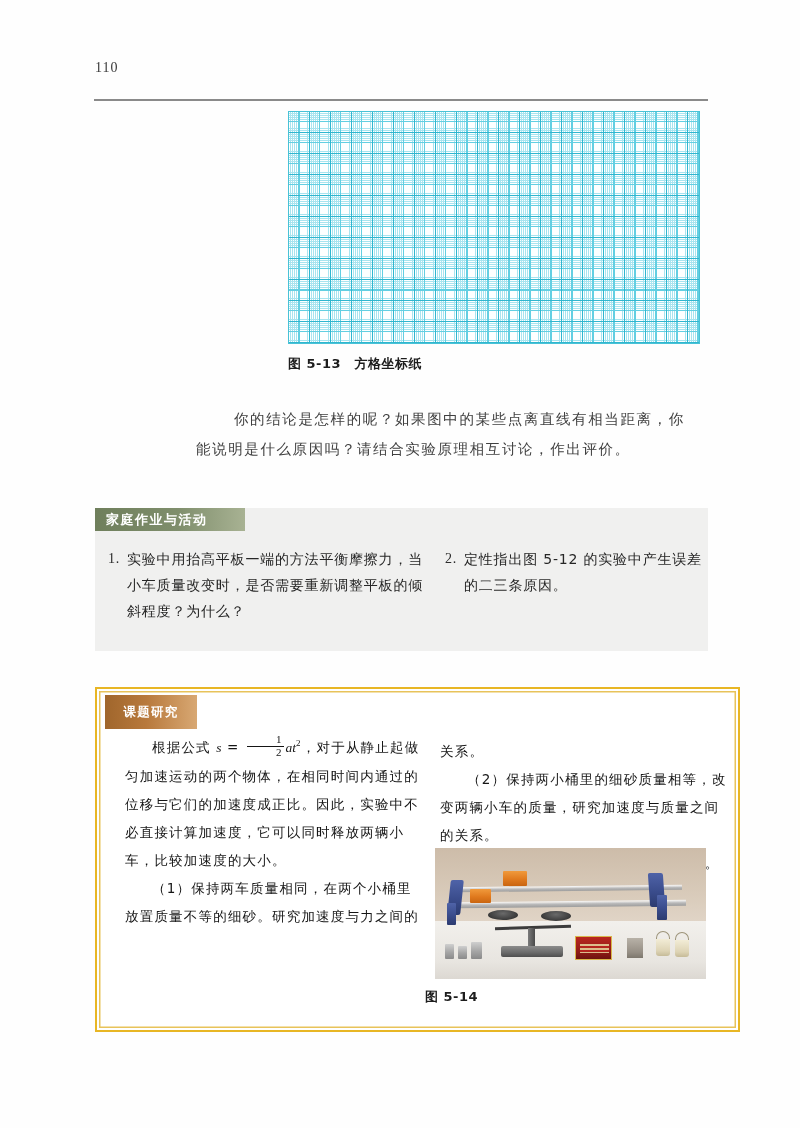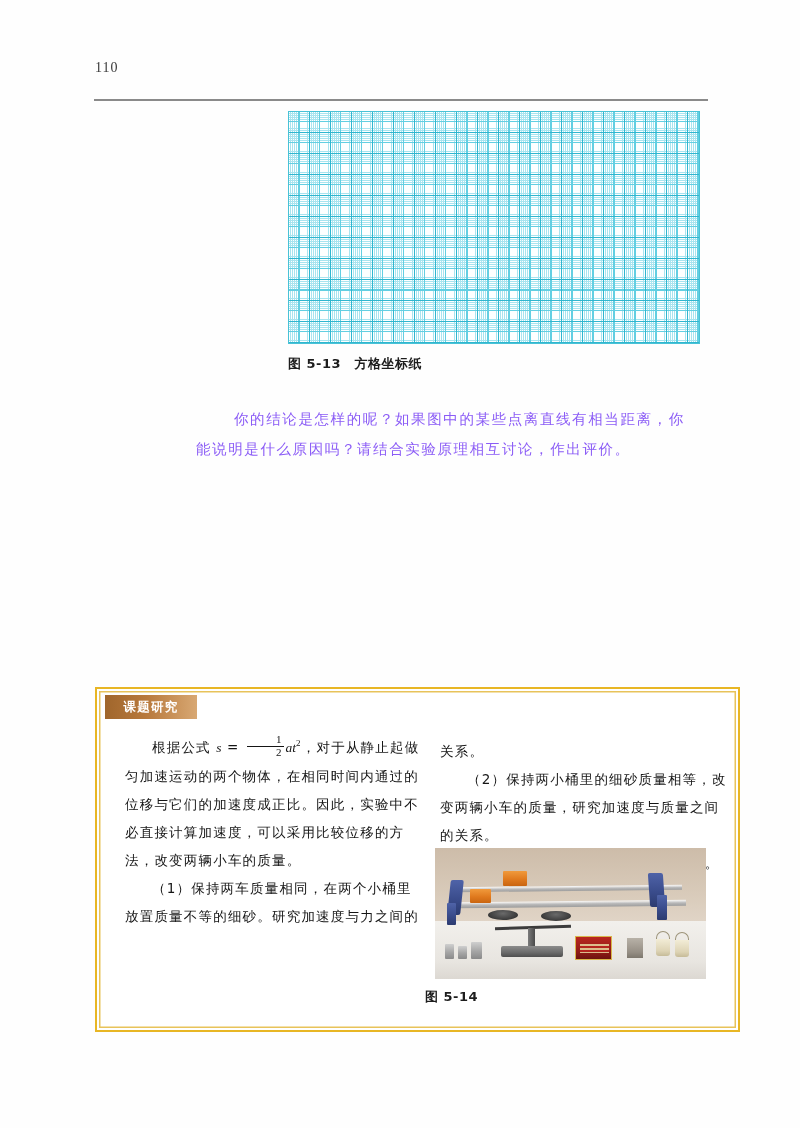--- a/index.html
+++ b/index.html
@@ -72,21 +72,21 @@
     color: #141414;
   }
   .discussion {
     position: absolute;
     left: 196px; top: 404px;
     width: 500px;
     font-size: 14.5px;
     line-height: 30px;
     letter-spacing: 1.6px;
     text-indent: 38px;
-    color: #8b5cf6;
+    color: #404040;
   }
 
   
   .hw-block {
     position: absolute;
     left: 95px; top: 508px;
     width: 613px; height: 143px;
     background: #f0f0ef;
   }
   .hw-banner {
@@ -131,21 +131,21 @@
     position: absolute;
     left: 95px; top: 687px;
     width: 645px; height: 345px;
     background: #ffffff;
     border: 2px solid #e8b624;
     box-shadow: inset 0 0 0 2px #ffffff, inset 0 0 0 3.5px #e8c35a;
   }
   .research-banner {
     position: absolute;
     left: 8px; top: 6px;
-    width: 92px; height: 24px;
+    width: 92px; height: 34px;
     background: linear-gradient(to right, #a0662c 0%, #b8793c 45%, #d8a873 100%);
     color: #ffffff;
     font-size: 12.5px;
     font-weight: bold;
     letter-spacing: 1.2px;
     display: flex;
     align-items: center;
     justify-content: center;
   }
   .research-cols {
@@ -283,29 +283,42 @@
   <div class="page-number">110</div>
   <div class="header-rule"></div>
 
   <div class="graph-wrap">
     <div class="graph-paper"></div>
   </div>
   <div class="fig-caption" id="fig-513-caption">图 5-13　方格坐标纸</div>
 
   <div class="discussion hand">你的结论是怎样的呢？如果图中的某些点离直线有相当距离，你能说明是什么原因吗？请结合实验原理相互讨论，作出评价。</div>
 
+  <div class="hw-block">
+    <div class="hw-banner">家庭作业与活动</div>
+    <div class="hw-cols">
+      <div class="hw-item col1">
+        <span class="hw-num">1.</span>
+        <span class="hw-text">实验中用抬高平板一端的方法平衡摩擦力，当小车质量改变时，是否需要重新调整平板的倾斜程度？为什么？</span>
+      </div>
+      <div class="hw-item col2">
+        <span class="hw-num">2.</span>
+        <span class="hw-text">定性指出图 5-12 的实验中产生误差的二三条原因。</span>
+      </div>
+    </div>
+  </div>
 
   <div class="research-block">
     <div class="research-banner">课题研究</div>
 
     <div class="research-cols">
 
       <div class="rcol left hand">
         <div class="rpara">
-          <span>根据公式 </span><span class="ital">s</span><span> = </span><span class="frac"><span class="num">1</span><span class="den">2</span></span><span class="ital">a</span><span class="ital">t</span><span class="sup">2</span><span>，对于从静止起做匀加速运动的两个物体，在相同时间内通过的位移与它们的加速度成正比。因此，实验中不必直接计算加速度，可以采用比较位移的方法，改变两辆小车的质量。</span>
+          <span>根据公式 </span><span class="ital">s</span><span> = </span><span class="frac"><span class="num">1</span><span class="den">2</span></span><span class="ital">a</span><span class="ital">t</span><span class="sup">2</span><span>，对于从静止起做匀加速运动的两个物体，在相同时间内通过的位移与它们的加速度成正比。因此，实验中不必直接计算加速度，它可以同时释放两辆小车，比较加速度的大小。</span>
         </div>
         <div class="rpara">（1）保持两车质量相同，在两个小桶里放置质量不等的细砂。研究加速度与力之间的</div>
       </div>
 
       <div class="rcol right hand">
         <div class="rpara noindent">关系。</div>
         <div class="rpara">（2）保持两小桶里的细砂质量相等，改变两辆小车的质量，研究加速度与质量之间的关系。</div>
         <div class="rpara">
           <span>由此，同样可找出 </span><span class="ital">a</span><span> 与 </span><span class="ital">F</span><span>、</span><span class="ital">m</span><span> 的关系。</span>
         </div>

